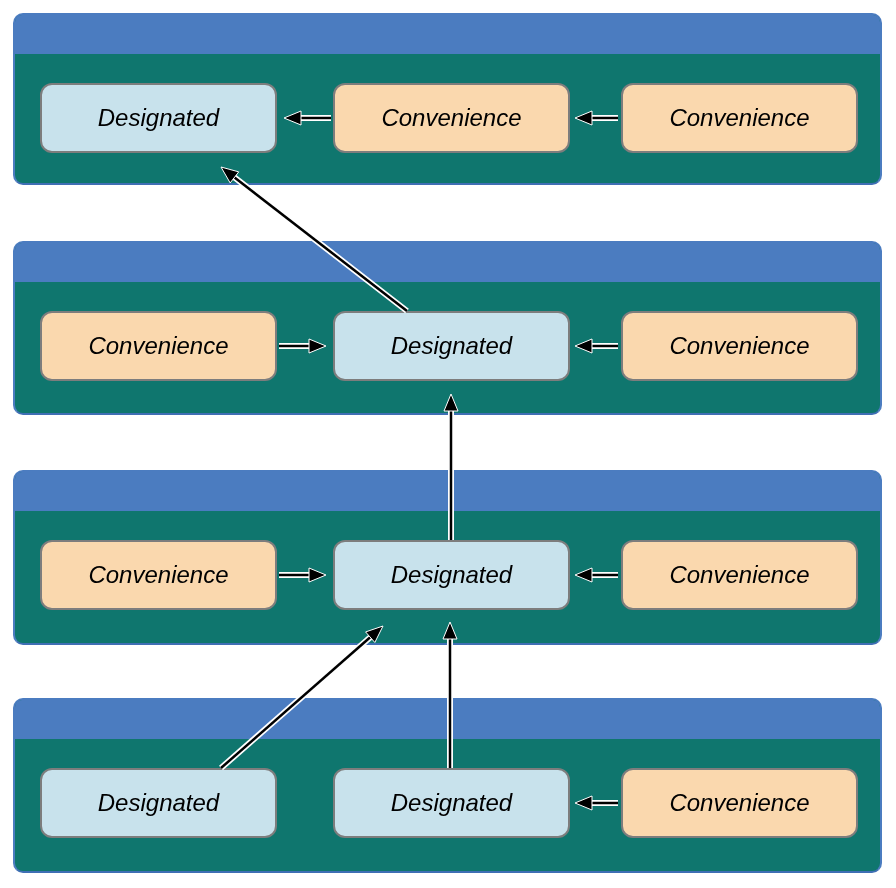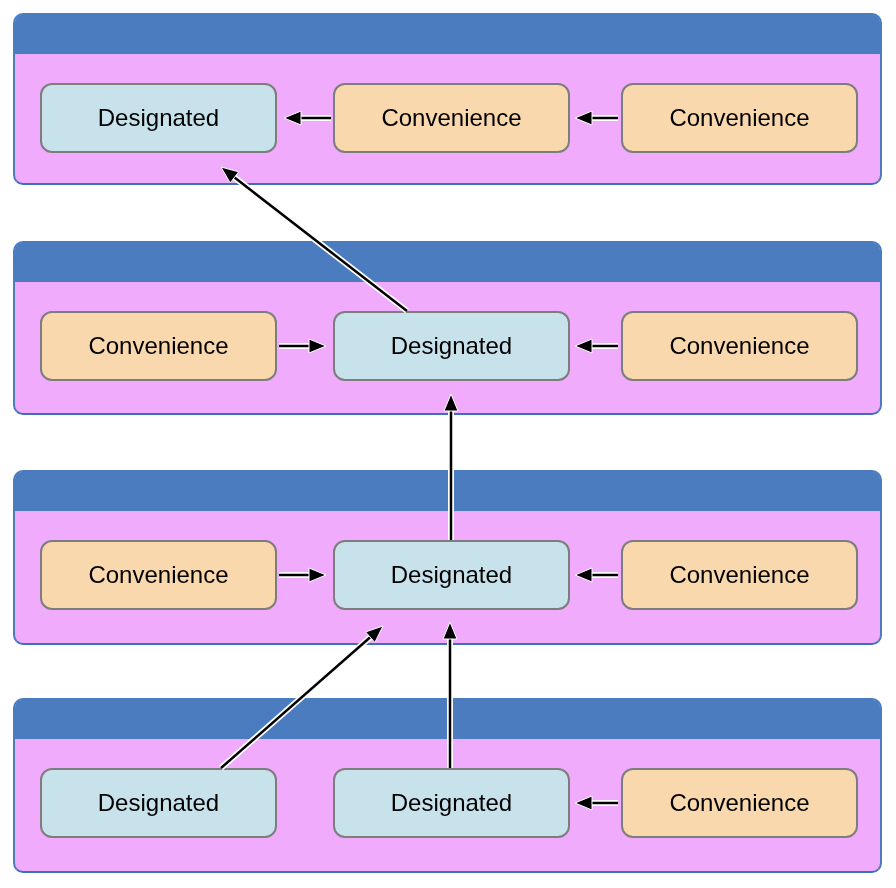--- a/index.html
+++ b/index.html
@@ -3,24 +3,25 @@
 <meta charset="utf-8">
 <style>
   html,body{margin:0;padding:0;}
   body{
     width:896px;height:888px;position:relative;overflow:hidden;
     background:#ffffff;
     font-family:"Liberation Sans", sans-serif;
   }
   .cls{
     position:absolute;left:13px;width:869px;box-sizing:border-box;
-    background:#f0abfc;
+    background:#0f766e;
     border:2px solid var(--frame,#4b7cc0);
     border-bottom-color:var(--frame-dark,#3f6fb4);
     border-radius:10px;
+    font-style:italic;
   }
   .hdr{
     height:39px;
     background:var(--frame,#4b7cc0);
     border-radius:7px 7px 0 0;
   }
   .node{
     position:absolute;top:68px;width:237px;height:70px;box-sizing:border-box;
     border:2px solid var(--node-border,#7d7d7d);
     border-radius:12px;

